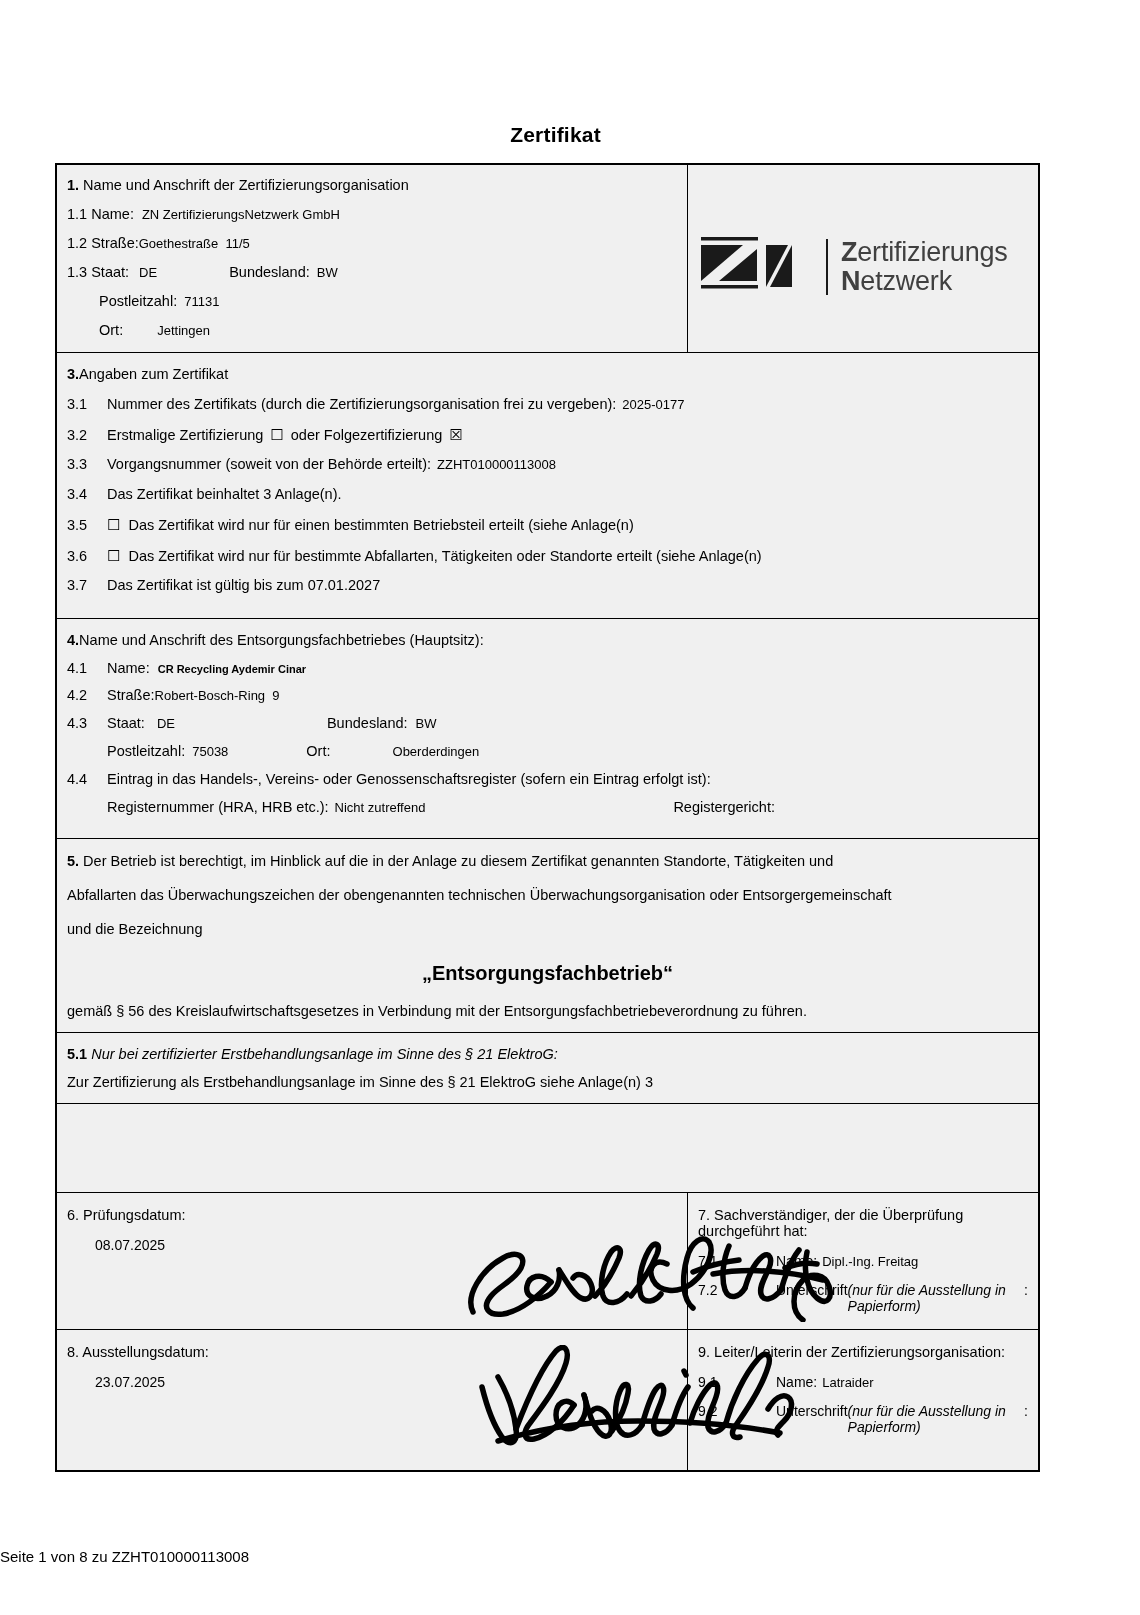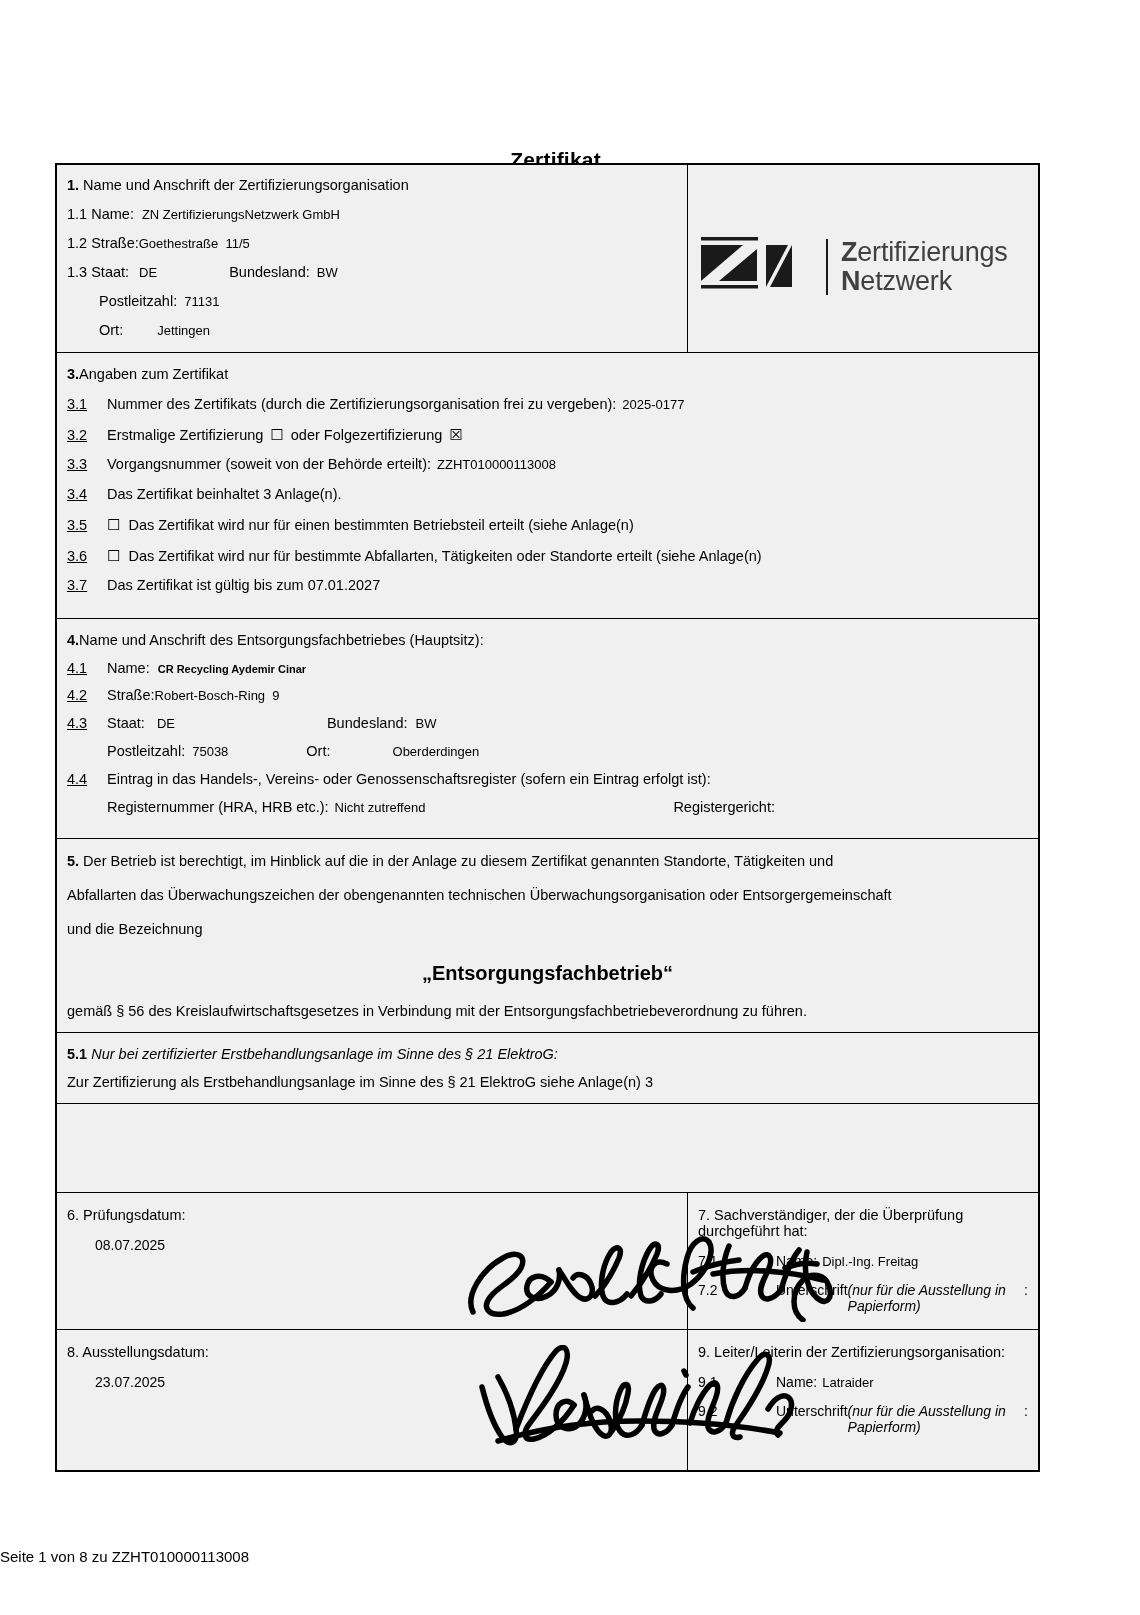--- a/index.html
+++ b/index.html
@@ -16,21 +16,21 @@
     overflow: hidden;
   }
   .page {
     position: absolute;
     left: 0; top: 0;
     width: 1140px;
     height: 1615px;
   }
   .doc-title {
     position: absolute;
-    left: 0; top: 148px;
+    left: 0; top: 123px;
     width: 1111px;
     text-align: center;
     font-size: 21px;
     font-weight: bold;
     letter-spacing: 0.2px;
   }
   .cert-table {
     position: absolute;
     left: 55px;
     top: 163px;
@@ -52,21 +52,20 @@
     display: flex;
     align-items: baseline;
     margin-bottom: 11px;
     font-size: 14.5px;
     line-height: 1.15;
   }
   .row:last-child { margin-bottom: 0; }
   .num {
     flex: 0 0 auto;
     white-space: pre;
-    text-decoration: underline;
   }
   .num-b { font-weight: bold; }
   .lbl { white-space: pre; }
   .val-sm { font-size: 13px; white-space: pre; }
   .val-b { font-weight: bold; white-space: pre; }
 
   
   .sec1-cell { width: 630px; }
   .sec1-line { font-size: 14.5px; margin-bottom: 13px; white-space: pre; }
   .sec1-line:last-child { margin-bottom: 0; }

